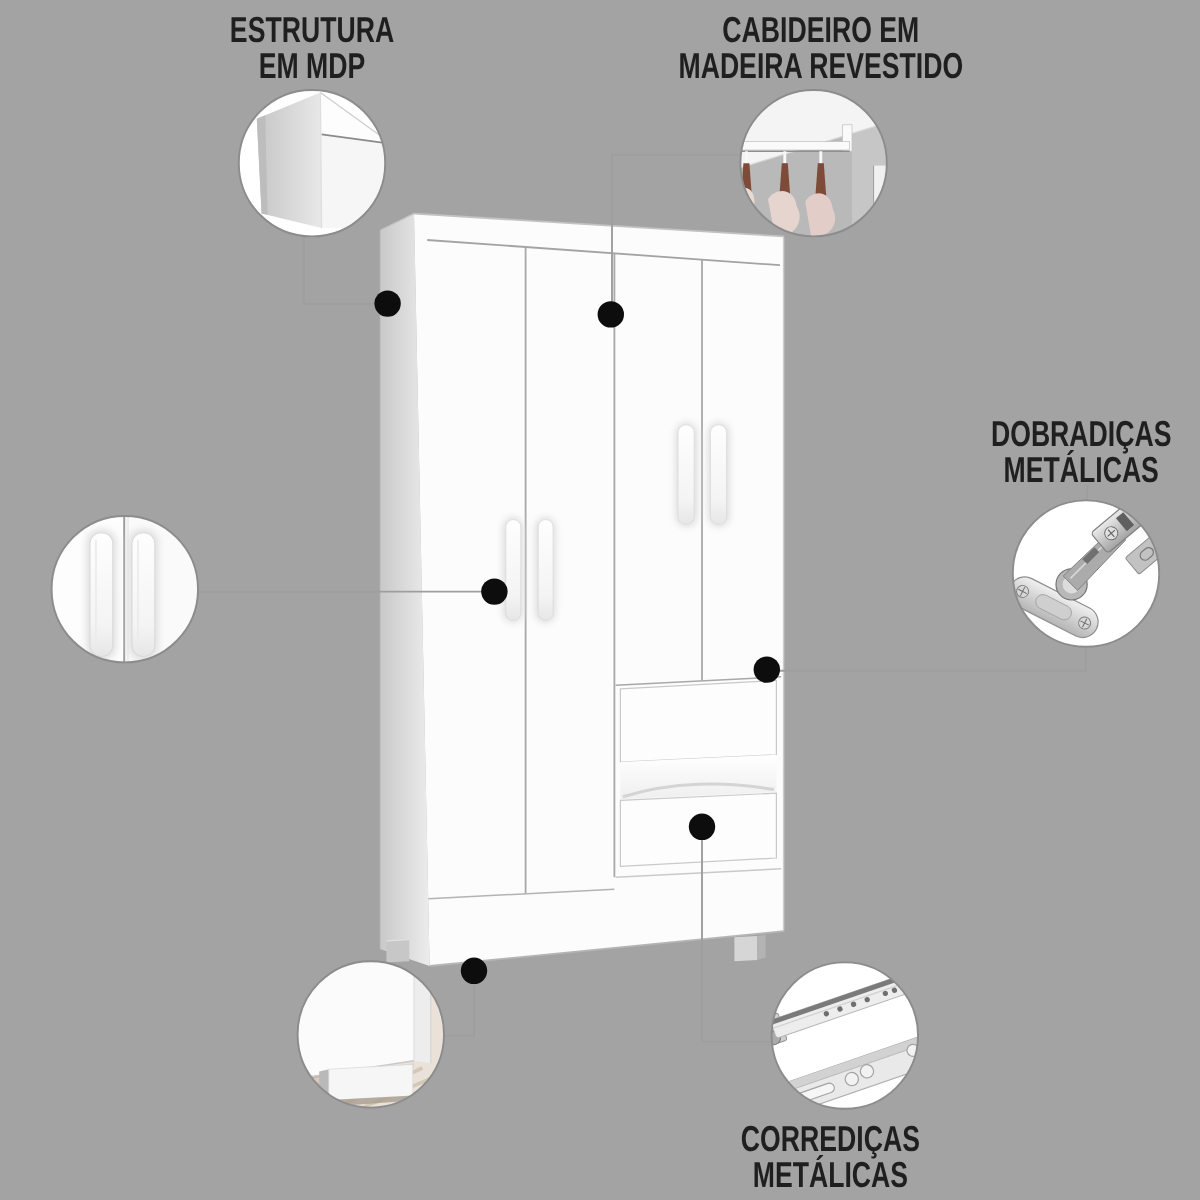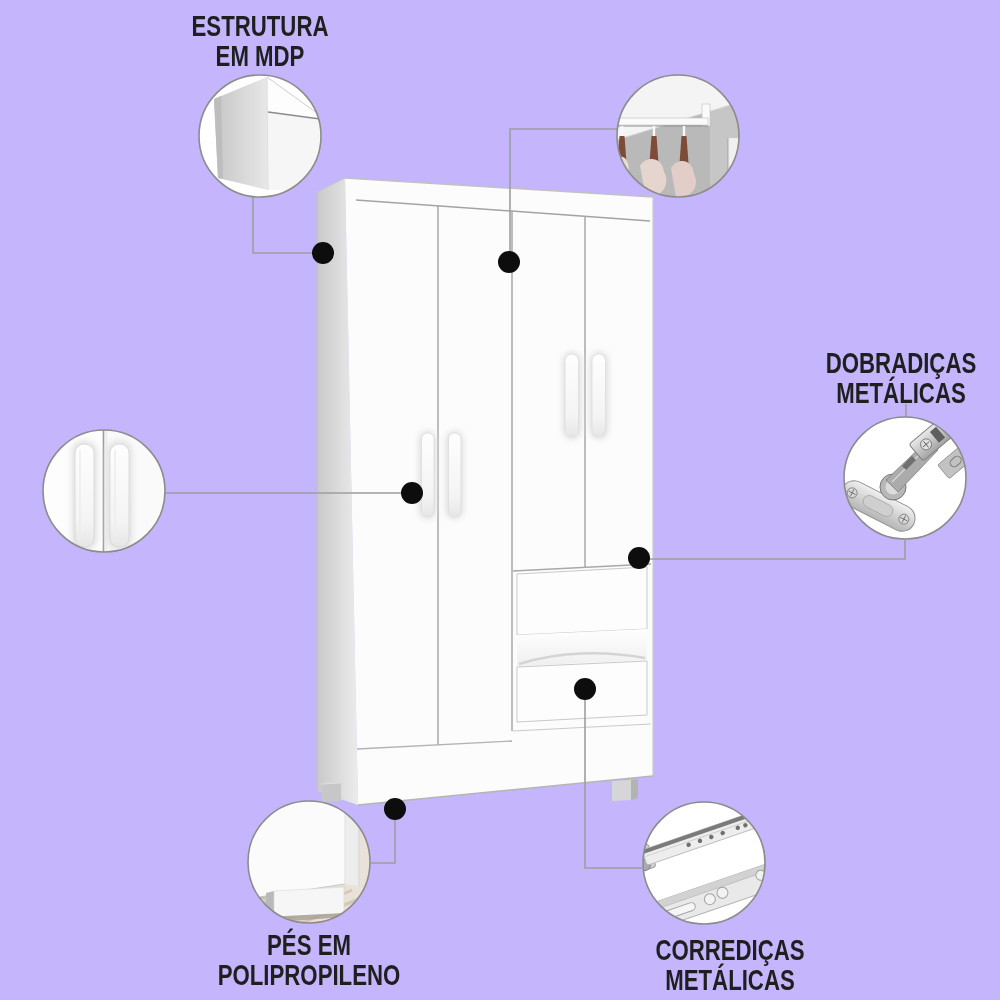--- a/index.html
+++ b/index.html
@@ -1,17 +1,17 @@
 <!DOCTYPE html>
 <html style="--text: #1f1f1f; --dot: #0d0d0d; --connector: #9e9e9e; --circle-stroke: #8c8c8c; --furniture-line: #a8a8a8; --furniture-white: #fcfcfc; --side-panel: #d6d6d6;"><head>
 <meta charset="utf-8">
 <style>
   html,body{margin:0;padding:0;background:#ffffff;}
   .stage{
-    position:relative;width:1000px;height:1000px;background:#c4b5fd;overflow:hidden;
+    position:relative;width:1000px;height:1000px;background:#a3a3a3;overflow:hidden;
     font-family:"Liberation Sans", sans-serif;
   }
   .scene{position:absolute;left:0;top:0;}
   .label{
     position:absolute;
     transform:translateX(-50%);
     text-align:center;
     color:var(--text,#1f1f1f);
     font-weight:700;
     font-size:30px;
@@ -292,23 +292,23 @@
     <circle cx="412" cy="493" r="11"></circle>
     <circle cx="639" cy="558" r="11"></circle>
     <circle cx="395" cy="809" r="11"></circle>
     <circle cx="585" cy="689" r="11"></circle>
   </g>
 </svg>
 
 <div class="label" style="left:260px;top:11px">
   <span class="scale"><span class="line">ESTRUTURA</span><span class="line">EM MDP</span></span>
 </div>
+<div class="label" style="left:684px;top:11px">
+  <span class="scale"><span class="line">CABIDEIRO EM</span><span class="line">MADEIRA REVESTIDO</span></span>
+</div>
 <div class="label" style="left:901px;top:348px">
   <span class="scale"><span class="line">DOBRADIÇAS</span><span class="line">METÁLICAS</span></span>
 </div>
-<div class="label" style="left:309px;top:930px">
-  <span class="scale"><span class="line">PÉS EM</span><span class="line">POLIPROPILENO</span></span>
-</div>
-<div class="label" style="left:730px;top:935px">
+<div class="label" style="left:692px;top:935px">
   <span class="scale"><span class="line">CORREDIÇAS</span><span class="line">METÁLICAS</span></span>
 </div>
 
 </div>
 
 </body></html>

